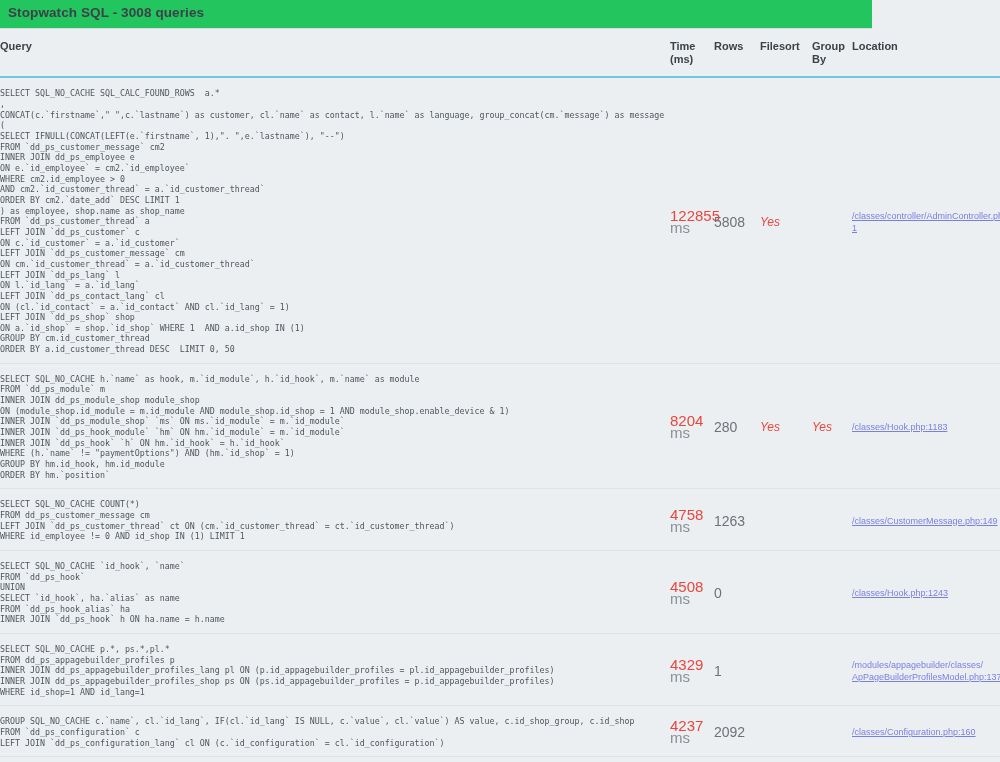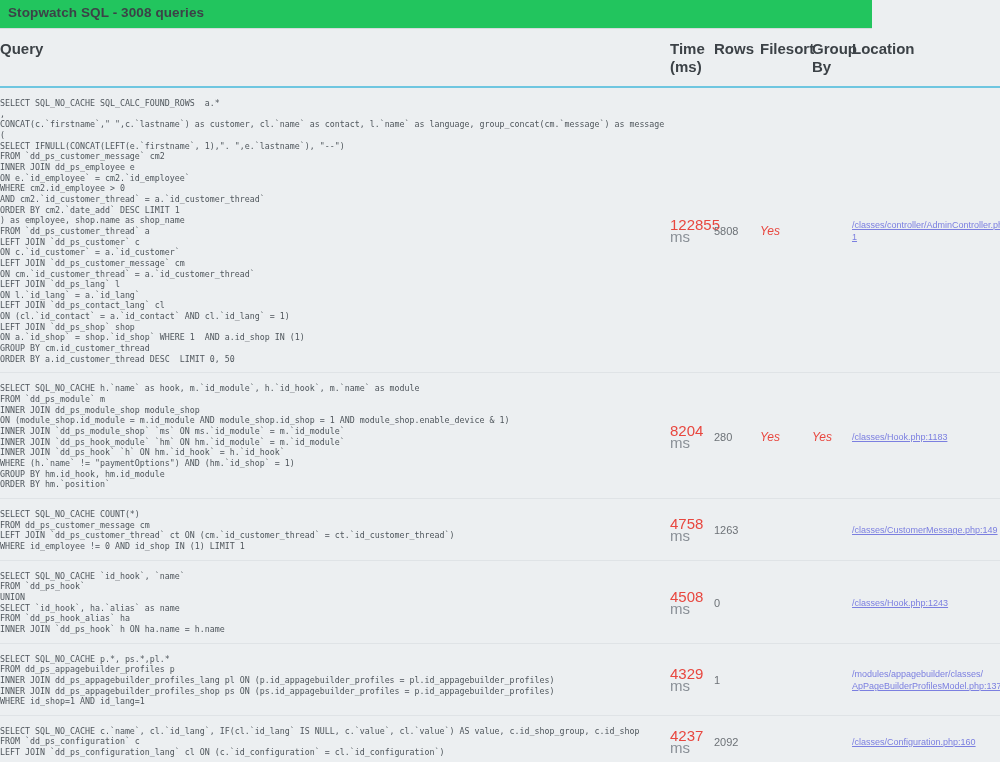--- a/index.html
+++ b/index.html
@@ -36,21 +36,21 @@
     margin: 0;
   }
 
   table.sql-table {
     width: 1000px;
     border-collapse: collapse;
     table-layout: fixed;
   }
 
   table.sql-table thead th {
-    font-size: 15px;
+    font-size: 11px;
     font-weight: bold;
     color: #3c4247;
     text-align: left;
     vertical-align: top;
     padding: 11px 6px 10px 0;
     background: #eceff1;
     border-bottom: 2px solid #6ec6e0;
     line-height: 1.2;
   }
 
@@ -97,21 +97,21 @@
     color: #8a9097;
     white-space: normal;
     line-height: 12px;
   }
   td.cell-time .ms-value {
     color: #e8473f;
     font-weight: normal;
   }
 
   td.cell-rows {
-    font-size: 11px;
+    font-size: 14px;
     color: #6d7277;
   }
 
   td.cell-filesort, td.cell-groupby {
     font-size: 12px;
     color: #e8473f;
     font-style: italic;
   }
 
   td.cell-location {
@@ -250,21 +250,21 @@
 WHERE id_shop=1 AND id_lang=1</pre>
           </td>
           <td class="cell-time"><span class="ms-value">4329</span> <span class="ms-unit">ms</span></td>
           <td class="cell-rows">1</td>
           <td class="cell-filesort"></td>
           <td class="cell-groupby"></td>
           <td class="cell-location"><a href="#" style="text-decoration: none;"><span class="loc-line-plain">/modules/appagebuilder/classes/</span><span class="loc-line-underline">ApPageBuilderProfilesModel.php:137</span></a></td>
         </tr>
         <tr>
           <td class="cell-query">
-            <pre class="query-text">SELECT SQL_NO_CACHE c.`name`, cl.`id_lang`, IF(cl.`id_lang` IS NULL, c.`value`, cl.`value`) AS value, c.id_shop_group, c.id_shop
+            <pre class="query-text">GROUP SQL_NO_CACHE c.`name`, cl.`id_lang`, IF(cl.`id_lang` IS NULL, c.`value`, cl.`value`) AS value, c.id_shop_group, c.id_shop
 FROM `dd_ps_configuration` c
 LEFT JOIN `dd_ps_configuration_lang` cl ON (c.`id_configuration` = cl.`id_configuration`)</pre>
           </td>
           <td class="cell-time"><span class="ms-value">4237</span> <span class="ms-unit">ms</span></td>
           <td class="cell-rows">2092</td>
           <td class="cell-filesort"></td>
           <td class="cell-groupby"></td>
           <td class="cell-location"><a href="#" style="text-decoration: none;"><span class="loc-line-underline">/classes/Configuration.php:160</span></a></td>
         </tr>
       </tbody>

